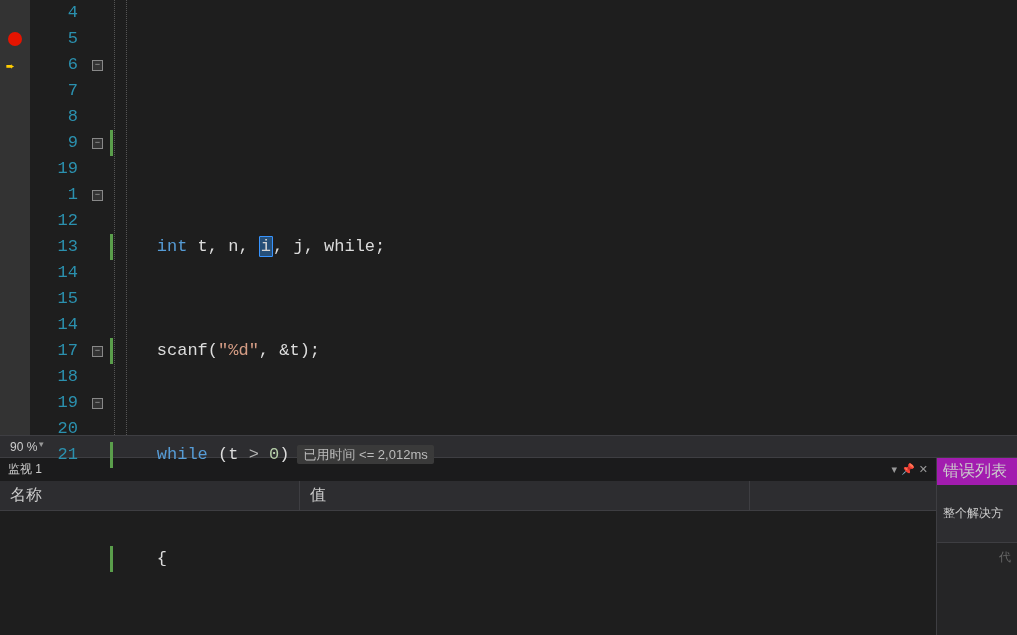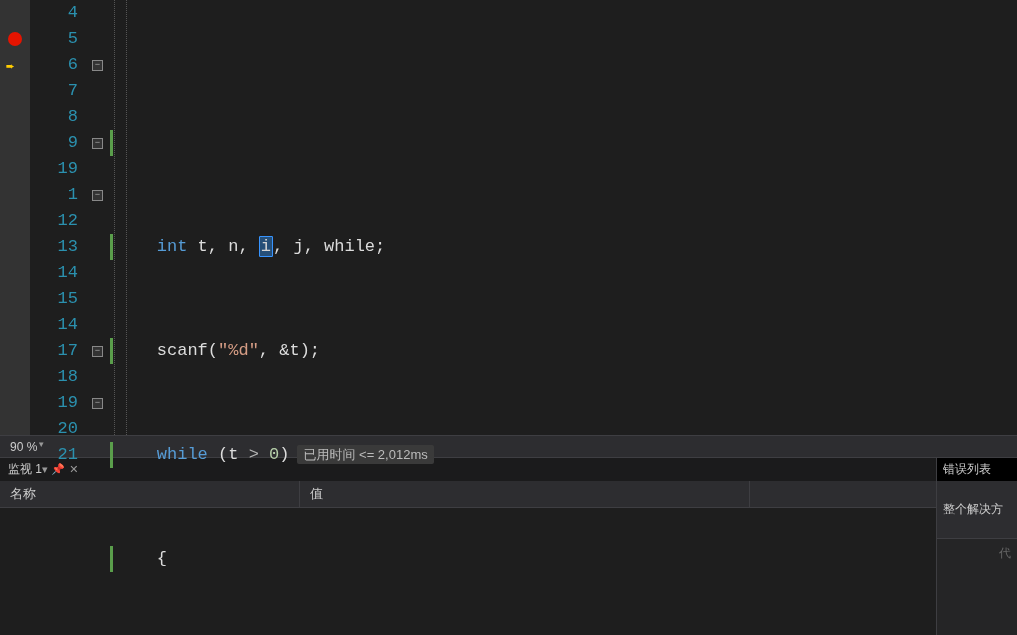--- a/index.html
+++ b/index.html
@@ -123,49 +123,49 @@
     display: flex;
     flex-direction: column;
     font-family: 'Microsoft YaHei', sans-serif;
   }
   .panel-title {
     background: #1b1b1c;
     color: #ccc;
     font-size: 12px;
     padding: 3px 8px;
     display:flex;
-    justify-content: flex-start;
+    justify-content: space-between;
     align-items:center;
   }
   .panel-title .ticons { display:flex; gap:4px; font-size:11px; color:#999; }
   .watch-header {
     display:flex;
     background: #2d2d30;
     border-bottom: 1px solid #3e3e42;
-    font-size: 13px;
+    font-size: 16px;
     color: #ccc;
   }
   .watch-header .col {
     padding: 4px 10px;
     border-right: 1px solid #3e3e42;
   }
   .watch-body { flex:1; background:#1e1e1e; }
   .errlist-panel {
     width: 80px;
     background: #252526;
     border-top: 1px solid #3e3e42;
     font-family: 'Microsoft YaHei', sans-serif;
     display:flex;
     flex-direction:column;
     overflow:hidden;
   }
   .errlist-panel .hdr {
-    background:#000000;
+    background:#a21caf;
     color:#ccc;
-    font-size:12px;
+    font-size:16px;
     padding:3px 6px;
     white-space:nowrap;
   }
   .errlist-panel .row2 {
     background:#2d2d30;
     color:#ccc;
     font-size:12px;
     padding:20px 6px;
     white-space:nowrap;
     border-bottom:1px solid #3e3e42;

